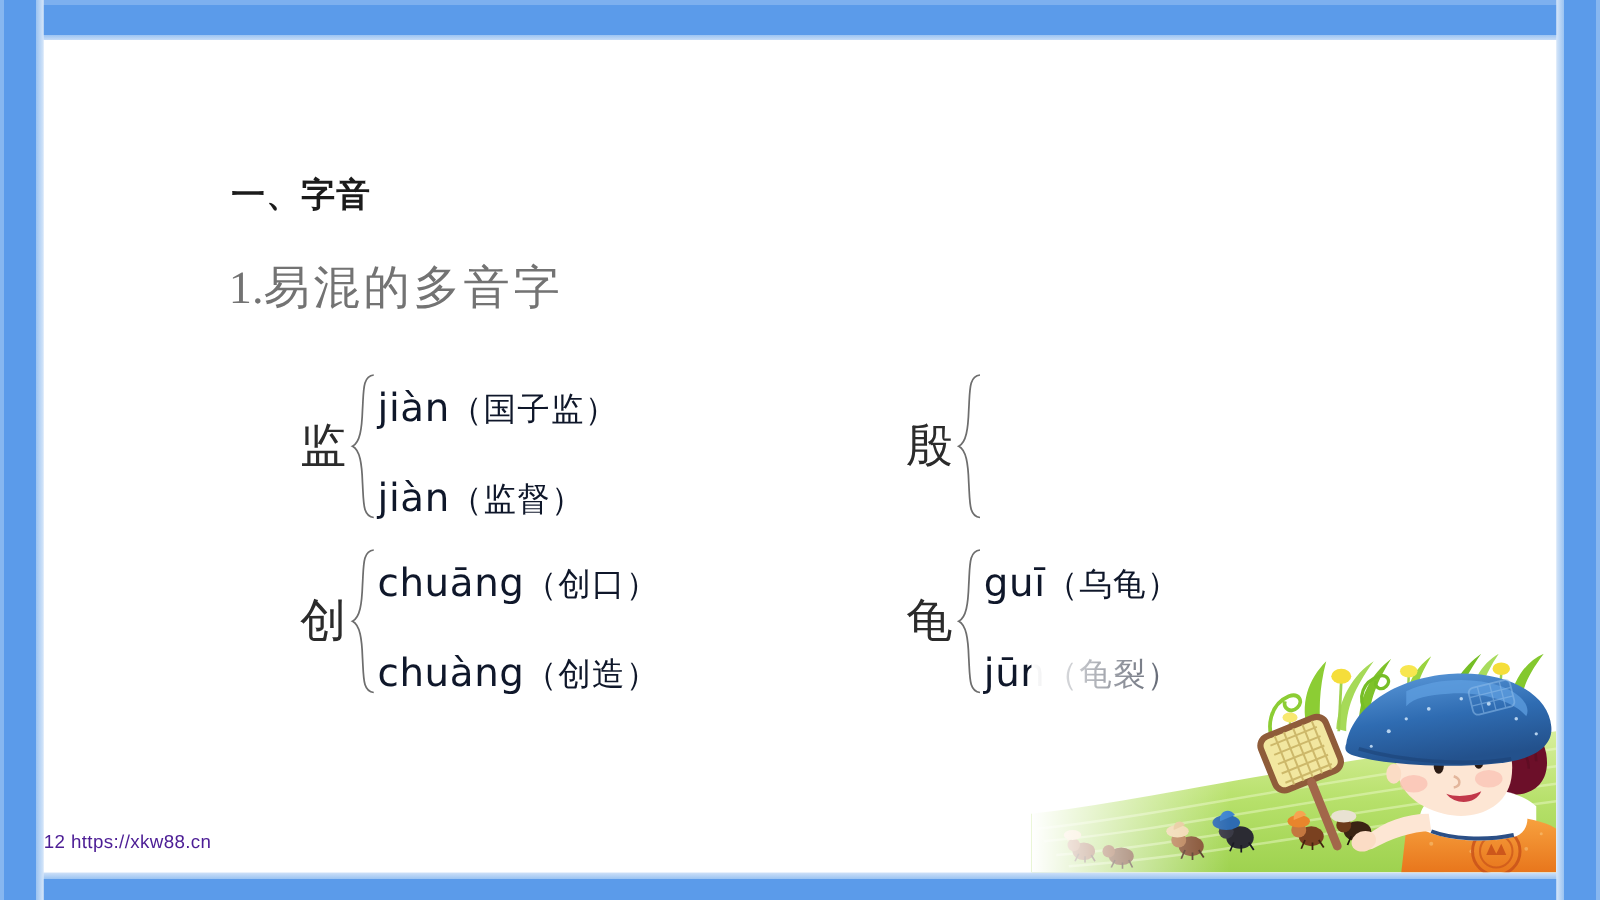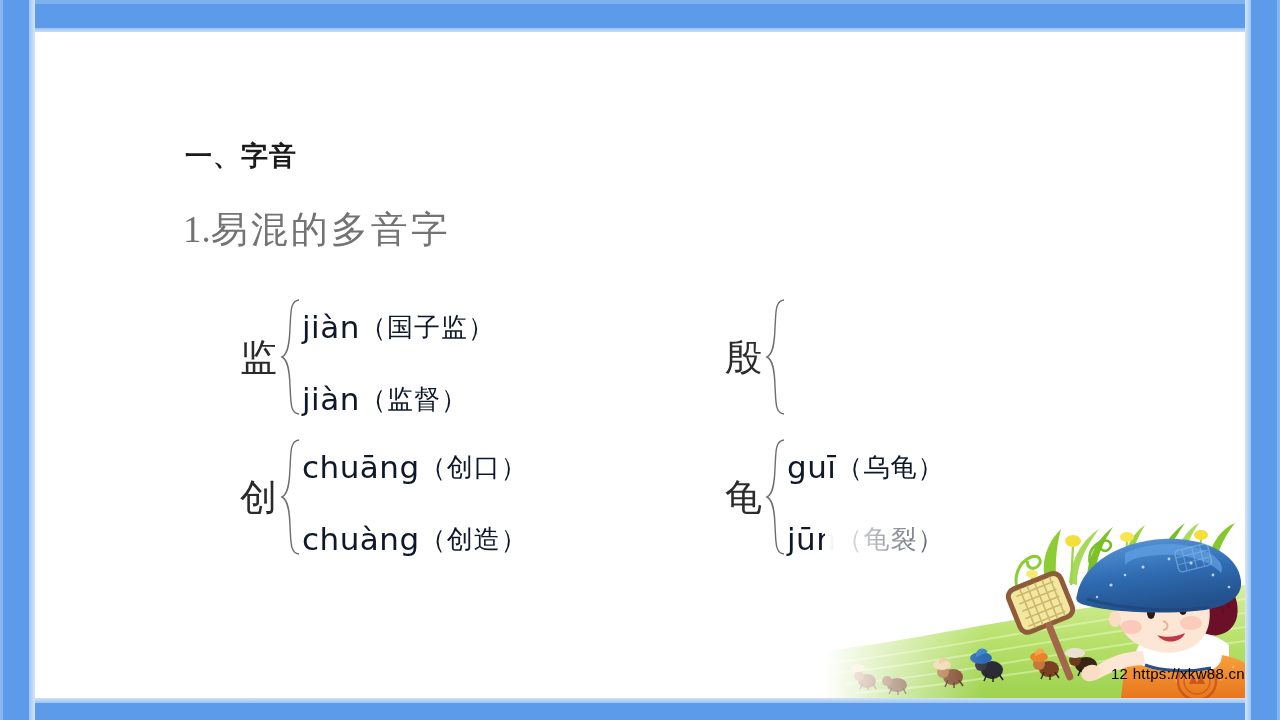--- a/index.html
+++ b/index.html
@@ -137,24 +137,24 @@
     font-size: 26px;
     letter-spacing: 1px;
   }
 
   
   .footer {
     position: absolute;
     left: 0;
     top: 632px;
     width: 1210px;
-    text-align: right;
+    text-align: left;
     font-family: "Liberation Sans", sans-serif;
     font-size: 15px;
-    color: #000000;
+    color: #4c1d95;
     letter-spacing: 0.3px;
   }
 
   
   .illustration {
     position: absolute;
     right: 0;
     bottom: 0;
     width: 420px;
     height: 175px;

